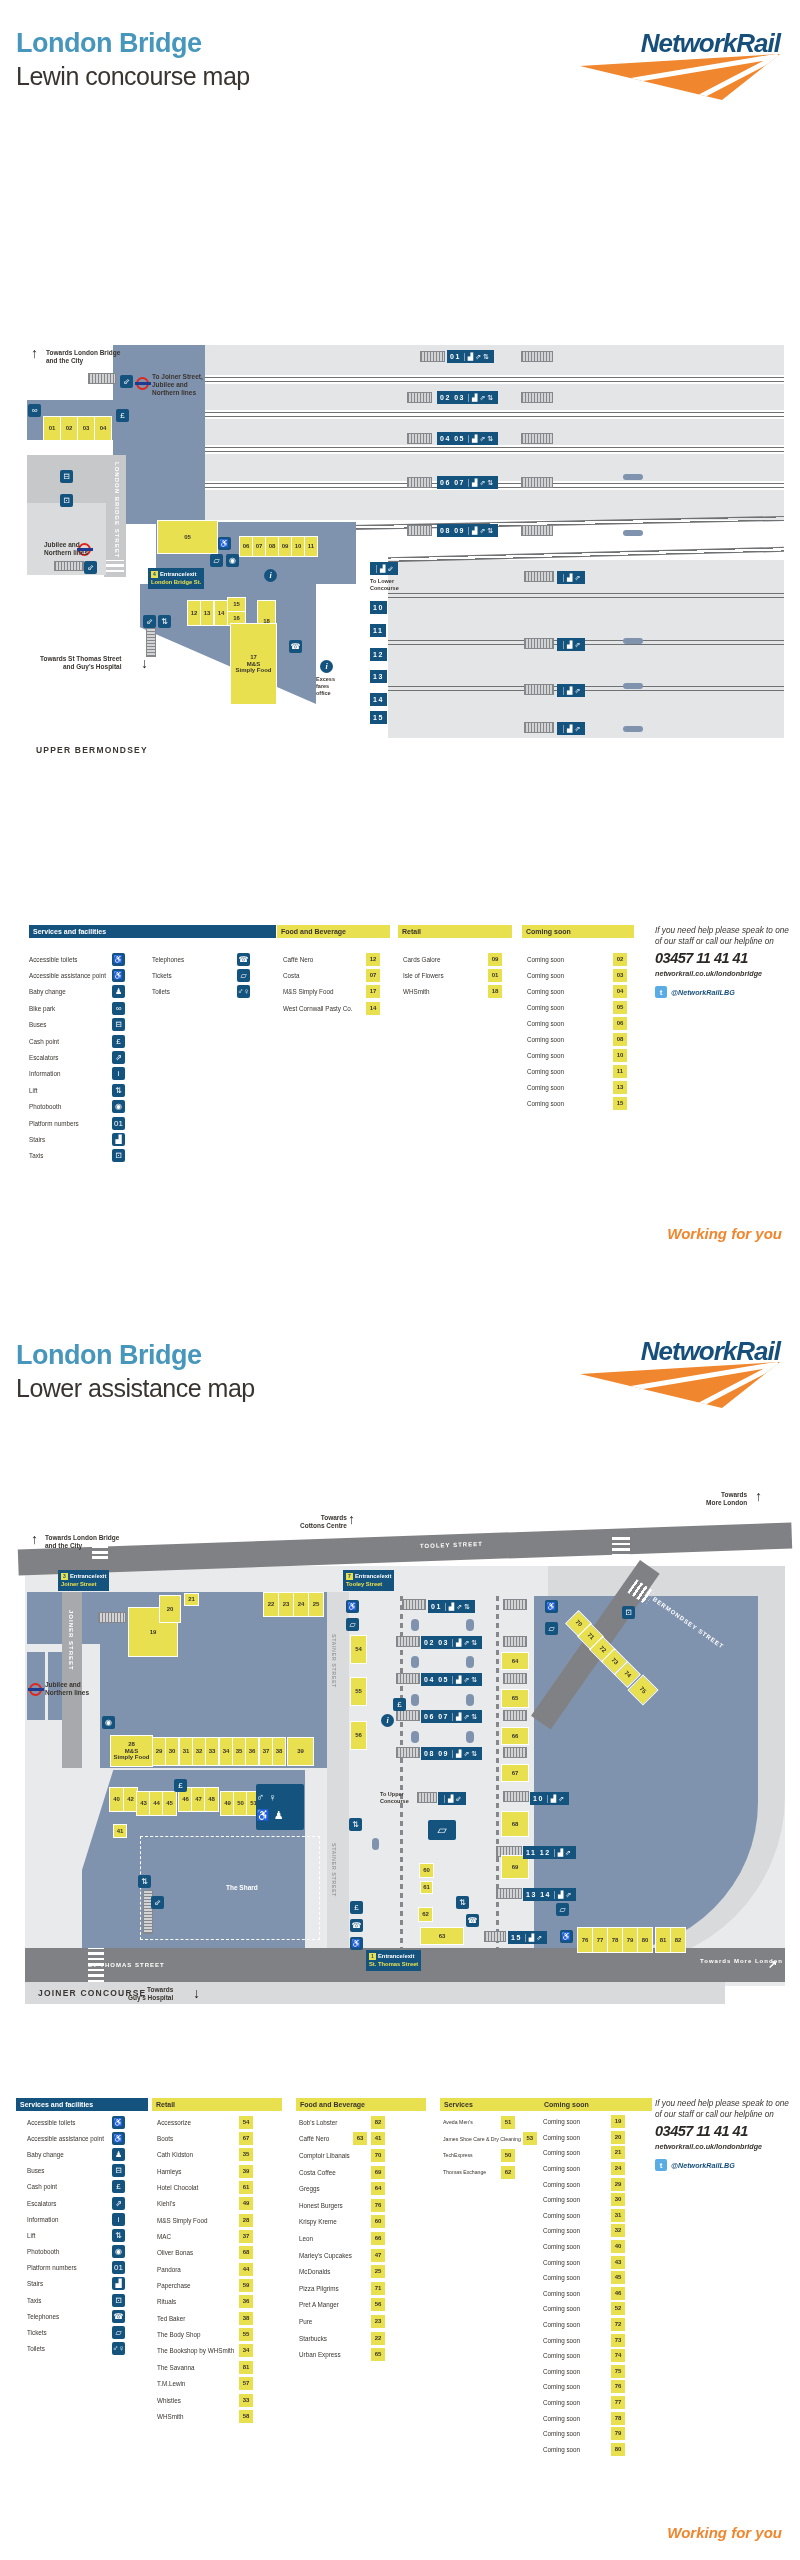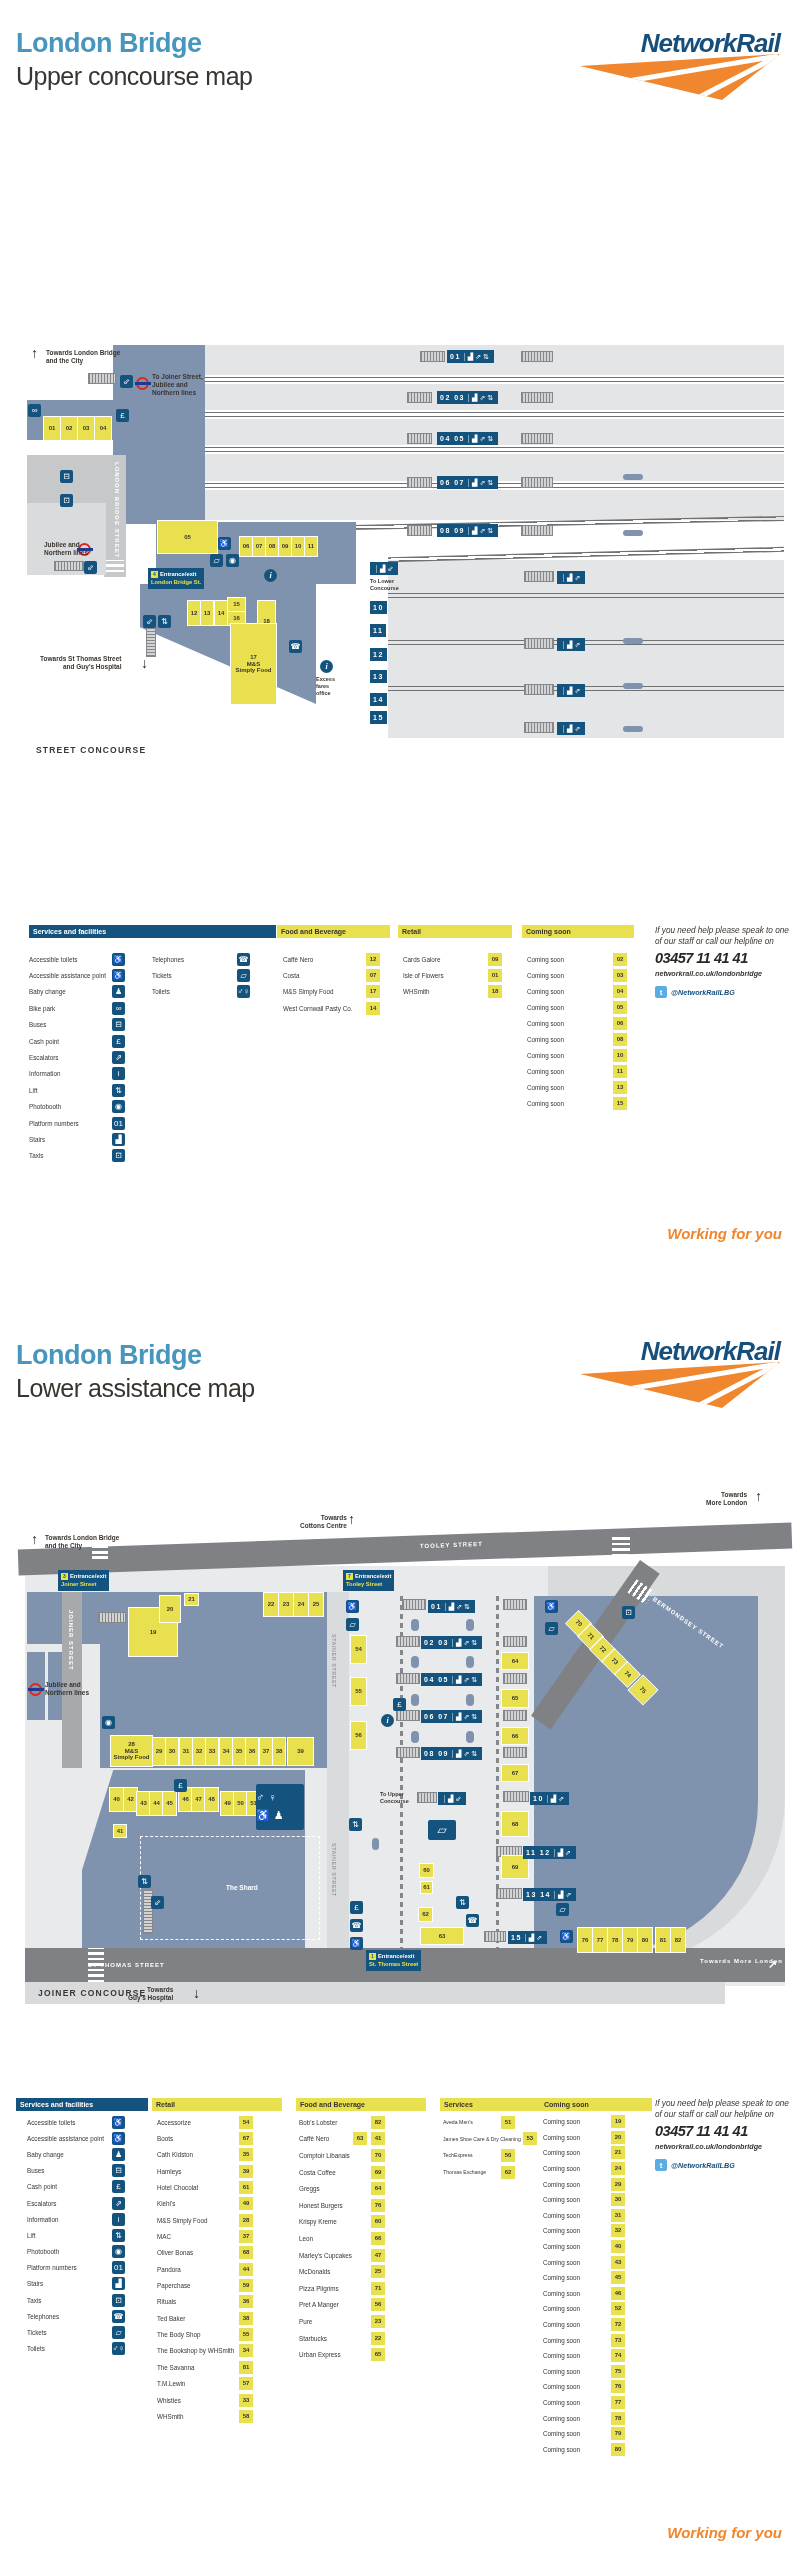--- a/index.html
+++ b/index.html
@@ -69,21 +69,21 @@
   .help .tw{display:flex;align-items:center;gap:4px;margin-top:8px;}
   .help .tw .bird{width:12px;height:12px;border-radius:2px;background:#5aace4;color:#fff;font-weight:bold;font-size:8px;display:flex;align-items:center;justify-content:center;}
   .help .handle{font-style:italic;font-weight:bold;font-size:7.2px;color:#174f7c;}
 </style>
 </head>
 <body>
 
 <div class="page">
 
   <div class="station-title" style="left:16px;top:28px;">London Bridge</div>
-  <div class="map-subtitle" style="left:16px;top:62px;">Upper concourse map</div>
+  <div class="map-subtitle" style="left:16px;top:62px;">Lewin concourse map</div>
   <div class="nr-logo" style="right:20px;top:30px;">
     <div class="nr-text">NetworkRail</div>
     <svg width="200" height="46" viewBox="0 0 200 46">
       <defs>
           <clipPath id="sw1">
             <polygon points="0,12 200,0 142,46"></polygon>
           </clipPath>
         </defs>
       <polygon points="0,12 200,0 142,46" fill="#f0862d"></polygon>
       <g clip-path="url(#sw1)" stroke="#fff" stroke-width="5">
@@ -261,21 +261,21 @@
         <div class="map-label street vert" style="left: 112px; top: 462px;">LONDON BRIDGE STREET</div>
         <div class="map-label" style="left: 44px; top: 541px;">Jubilee and
 Northern lines</div>
         <div class="map-label right" style="left: 40px; top: 655px;">Towards St Thomas Street
 and Guy's Hospital</div>
         <div class="map-label tiny" style="left: 370px; top: 578px;">To Lower
 Concourse</div>
         <div class="map-label tiny" style="left: 316px; top: 676px;">Excess
 fares
 office</div>
-        <div class="map-label caps" style="left: 36px; top: 745px;">STREET CONCOURSE</div>
+        <div class="map-label caps" style="left: 36px; top: 745px;">UPPER BERMONDSEY</div>
       </div>
   </div>
 
   <div class="legend-head lh-navy" style="left:29px;top:925px;width:247px;">Services and facilities</div>
   <div class="lcol" style="left:29px;top:951px;width:96px;">
 
   <div class="lrow" style="height:16.4px">
         <span class="llabel">Accessible toilets</span>
         <span class="licon">♿</span>
       </div>

